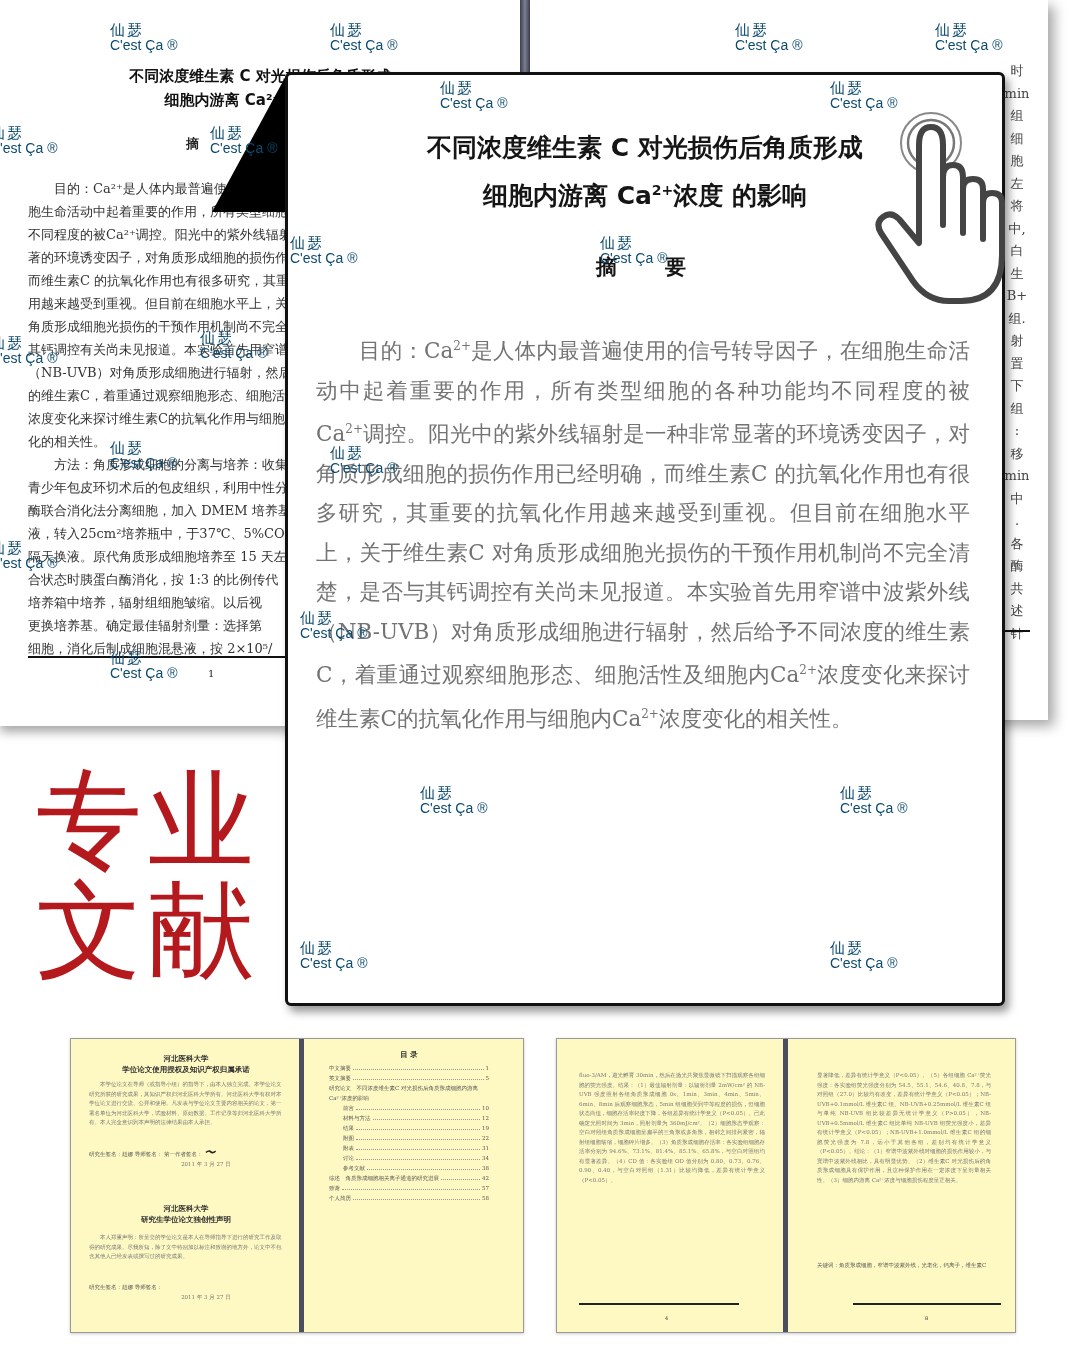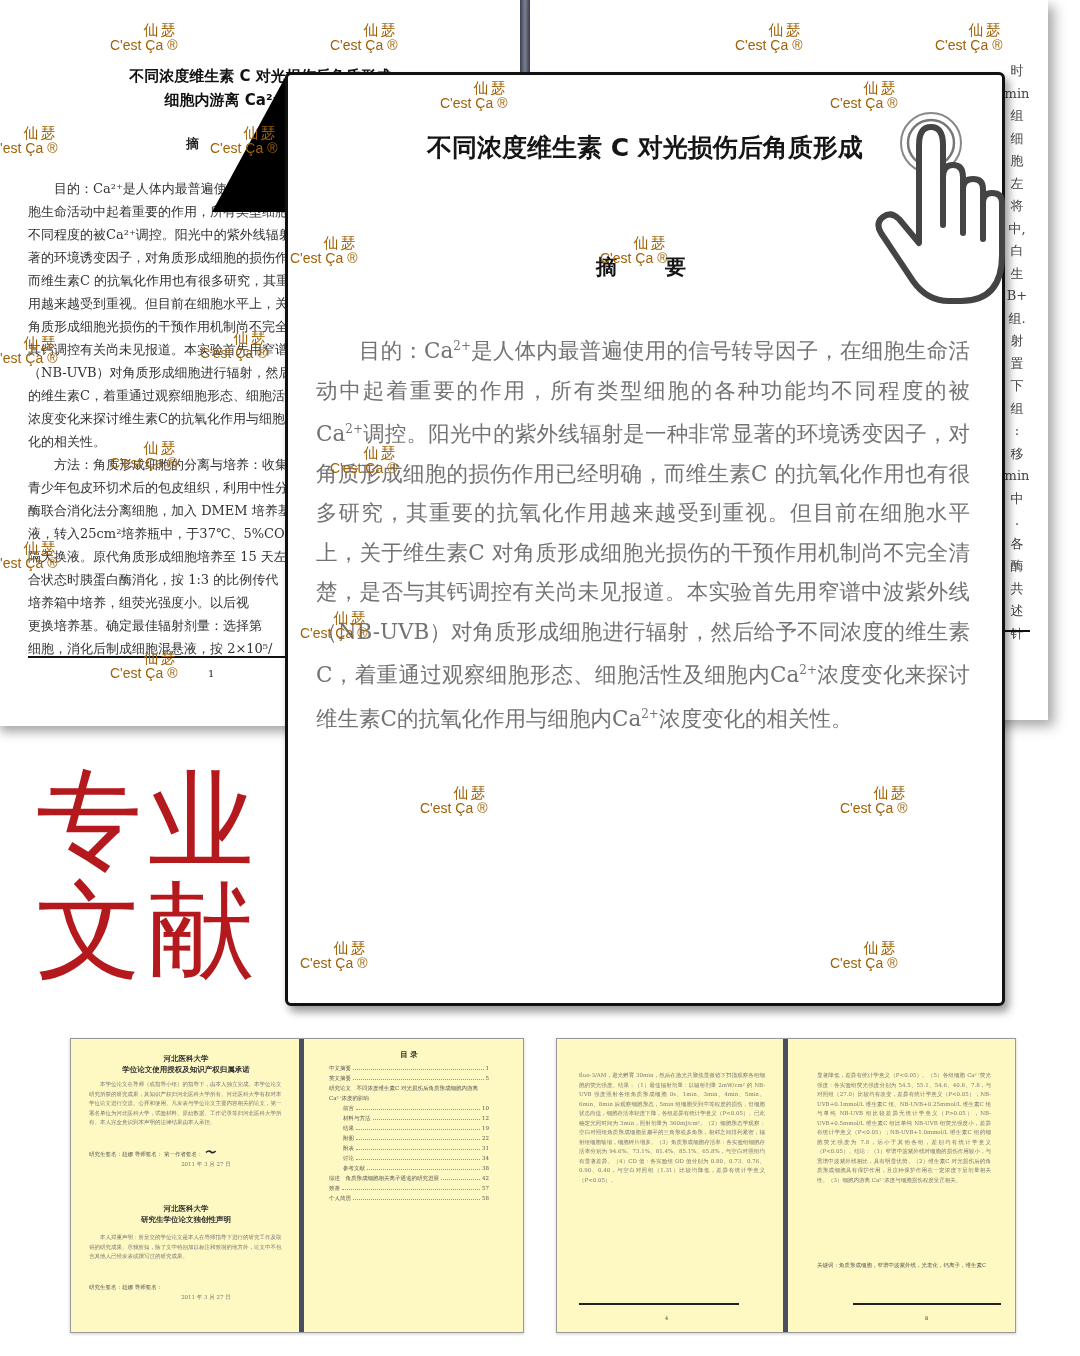--- a/index.html
+++ b/index.html
@@ -1,19 +1,19 @@
 <!DOCTYPE html>
 <html><head>
 <meta charset="utf-8">
 <style>
   * { box-sizing: border-box; margin: 0; padding: 0; }
   html, body { width: 1080px; height: 1356px; background: #ffffff; overflow: hidden; }
   body { position: relative; font-family: "DejaVu Serif", "Liberation Serif", serif; color: #222; }
 
-  .wm { position: absolute; color: #a16207; text-align: right; font-family: "Liberation Sans", sans-serif; line-height: 1.05; pointer-events: none; }
+  .wm { position: absolute; color: #0c4a6e; text-align: left; font-family: "Liberation Sans", sans-serif; line-height: 1.05; pointer-events: none; }
   .wm .zh { font-size: 15px; letter-spacing: 2px; }
   .wm .en { font-size: 14px; }
 
   
   #page-left { position: absolute; left: 0; top: 0; width: 520px; height: 726px; background: #fff; box-shadow: 0 6px 10px rgba(0,0,0,0.35); }
   #page-left .title { position: absolute; left: 40px; width: 440px; top: 64px; text-align: center; font-family: "DejaVu Sans", sans-serif; font-weight: bold; font-size: 15px; line-height: 24px; color: #111; }
   #page-left .abs-h { position: absolute; left: 186px; top: 135px; font-family: "DejaVu Sans", sans-serif; font-weight: bold; font-size: 13px; letter-spacing: 30px; }
   #page-left .body { position: absolute; left: 28px; top: 177px; width: 260px; font-size: 13px; line-height: 23px; color: #333; white-space: nowrap; overflow: hidden; }
   #page-left .rule { position: absolute; left: 28px; top: 656px; width: 262px; border-top: 2px solid #111; }
   #page-left .pnum { position: absolute; left: 208px; top: 668px; font-size: 10px; }
@@ -79,21 +79,21 @@
       <div>（NB-UVB）对角质形成细胞进行辐射，然后给予不同浓度</div>
       <div>的维生素C，着重通过观察细胞形态、细胞活性及细胞内Ca²⁺</div>
       <div>浓度变化来探讨维生素C的抗氧化作用与细胞内Ca²⁺浓度变</div>
       <div>化的相关性。</div>
       <div>　　方法：角质形成细胞的分离与培养：收集我院泌尿外科</div>
       <div>青少年包皮环切术后的包皮组织，利用中性分离酶和胰蛋白</div>
       <div>酶联合消化法分离细胞，加入 DMEM 培养基制成细胞混悬</div>
       <div>液，转入25cm²培养瓶中，于37℃、5%CO₂培养箱中培养，</div>
       <div>隔天换液。原代角质形成细胞培养至 15 天左右细胞接近融</div>
       <div>合状态时胰蛋白酶消化，按 1:3 的比例传代</div>
-      <div>培养箱中培养，组荧光强度小。以后视</div>
+      <div>培养箱中培养，辐射组细胞皱缩。以后视</div>
       <div>更换培养基。确定最佳辐射剂量：选择第</div>
       <div>细胞，消化后制成细胞混悬液，按 2×10⁵/</div>
     </div>
   <div class="rule"></div>
   <div class="pnum">1</div>
 </div>
 
 <div id="spine"></div>
 
 <div id="page-right">
@@ -128,20 +128,21 @@
   <div class="edge-rule"></div>
 </div>
 
 <svg id="pointer-wedge" viewBox="0 0 80 140">
   <polygon points="80,0 80,140 4,140" fill="#000"></polygon>
 </svg>
 
 <div id="zoom-card">
   <div class="title">
     <div>不同浓度维生素 C 对光损伤后角质形成</div>
+    <div><span>细胞内游离 Ca</span><sup>2+</sup><span>浓度 的影响</span></div>
   </div>
   <div class="abs-h">摘要</div>
   <div class="body">
     <p id="zc-p1"><span>目的：Ca</span><sup>2+</sup><span>是人体内最普遍使用的信号转导因子，在细胞生命活动中起着重要的作用，所有类型细胞的各种功能均不同程度的被Ca</span><sup>2+</sup><span>调控。阳光中的紫外线辐射是一种非常显著的环境诱变因子，对角质形成细胞的损伤作用已经明确，而维生素C 的抗氧化作用也有很多研究，其重要的抗氧化作用越来越受到重视。但目前在细胞水平上，关于维生素C 对角质形成细胞光损伤的干预作用机制尚不完全清楚，是否与其钙调控有关尚未见报道。本实验首先用窄谱中波紫外线（NB-UVB）对角质形成细胞进行辐射，然后给予不同浓度的维生素C，着重通过观察细胞形态、细胞活性及细胞内Ca</span><sup>2+</sup><span>浓度变化来探讨维生素C的抗氧化作用与细胞内Ca</span><sup>2+</sup><span>浓度变化的相关性。</span></p>
   </div>
 </div>
 
 <svg id="hand-icon" viewBox="0 0 135 200">
   <circle cx="58" cy="38" r="30" fill="none" stroke="#888" stroke-width="2"></circle>
   <circle cx="58" cy="38" r="23" fill="none" stroke="#777" stroke-width="2.5"></circle>

